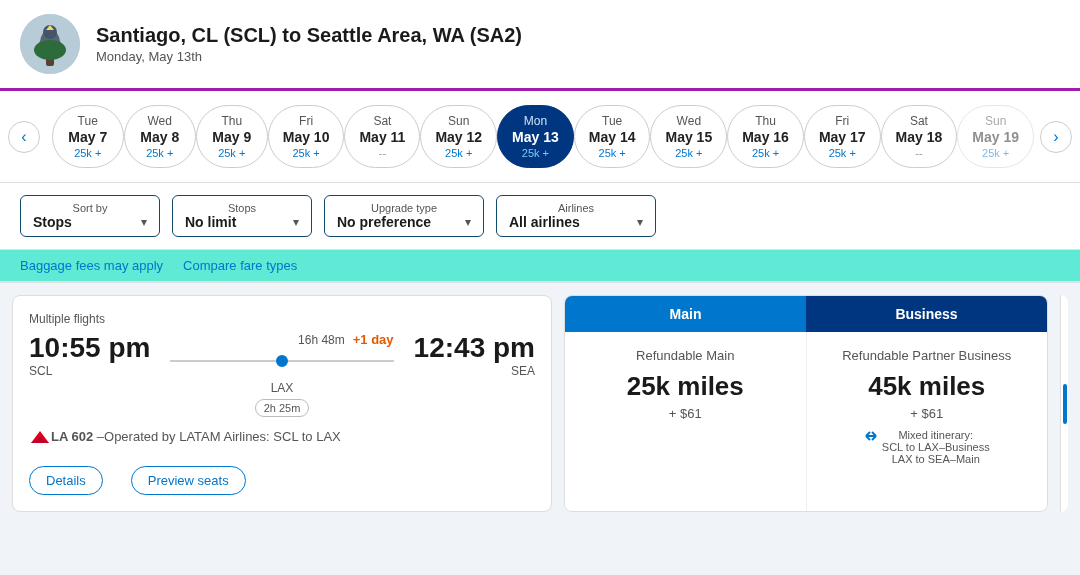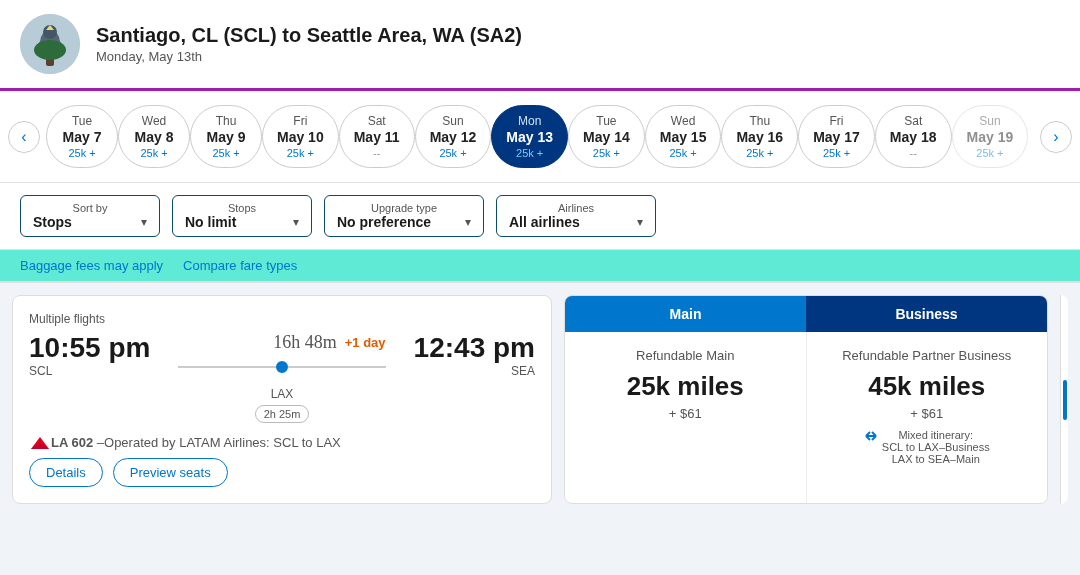--- a/index.html
+++ b/index.html
@@ -64,21 +64,21 @@
       align-items: center;
       justify-content: center;
       color: #0076cc;
       font-size: 16px;
       flex-shrink: 0;
     }
     .date-items {
       display: flex;
       gap: 0;
       flex: 1;
-      justify-content: flex-start;
+      justify-content: flex-end;
     }
     .date-item {
       display: flex;
       flex-direction: column;
       align-items: center;
       padding: 8px 14px;
       border-radius: 50px;
       border: 1px solid #ccc;
       cursor: pointer;
       min-width: 72px;
@@ -198,23 +198,22 @@
     .duration-info {
       display: flex;
       align-items: center;
       gap: 8px;
       margin-bottom: 4px;
       align-self: flex-end;
       width: 100%;
       justify-content: flex-end;
     }
     .duration-text {
-      font-size: 18px;
-      color: #555;
-      font-family: Liberation Serif, serif;
+      font-size: 12px;
+      color: #555;
     }
     .plus-day {
       color: #e05c00;
       font-size: 13px;
       font-weight: 600;
     }
     .line-track {
       display: flex;
       align-items: center;
       width: 100%;
@@ -266,21 +265,22 @@
     .latam-icon {
       color: #e0001a;
       font-size: 20px;
     }
     .airline-text {
       font-size: 13px;
       color: #555;
     }
     .flight-actions {
       display: flex;
-      gap: 10px;
+      gap: 28px;
+      margin-top: 14px;
     }
     .btn-outline {
       border: 1px solid #0076cc;
       color: #0076cc;
       background: white;
       padding: 6px 16px;
       border-radius: 20px;
       cursor: pointer;
       font-size: 13px;
     }
@@ -501,21 +501,21 @@
 
 <div style="background:#5eead4; padding:8px 20px; display:flex; gap:20px; border-bottom:2px solid #e0e0e0; align-items:center;">
   <a class="action-link">Baggage fees may apply</a>
   <a class="action-link">Compare fare types</a>
 </div>
 
 <div class="main-content">
 
   <div class="flight-card">
     <div class="flight-label">Multiple flights</div>
-    <div style="display:flex; align-items:flex-start; gap:16px;">
+    <div style="display:flex; align-items:flex-start; gap:8px;">
       <div>
         <div class="time-depart">10:55 pm</div>
         <div class="airport-code">SCL</div>
       </div>
       <div class="flight-line">
         <div class="duration-info">
           <span class="duration-text">16h 48m</span>
           <span class="plus-day">+1 day</span>
         </div>
         <div class="line-track">

